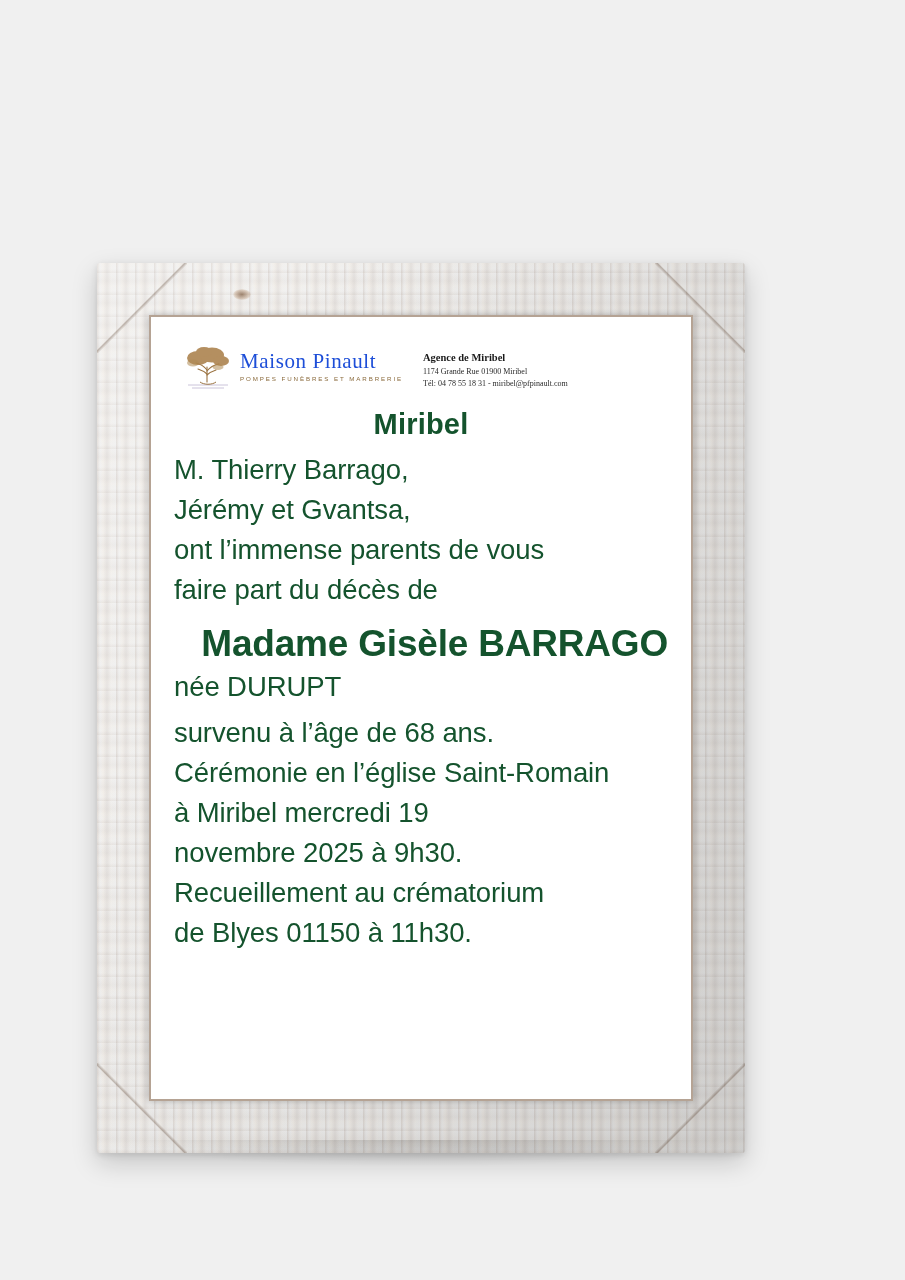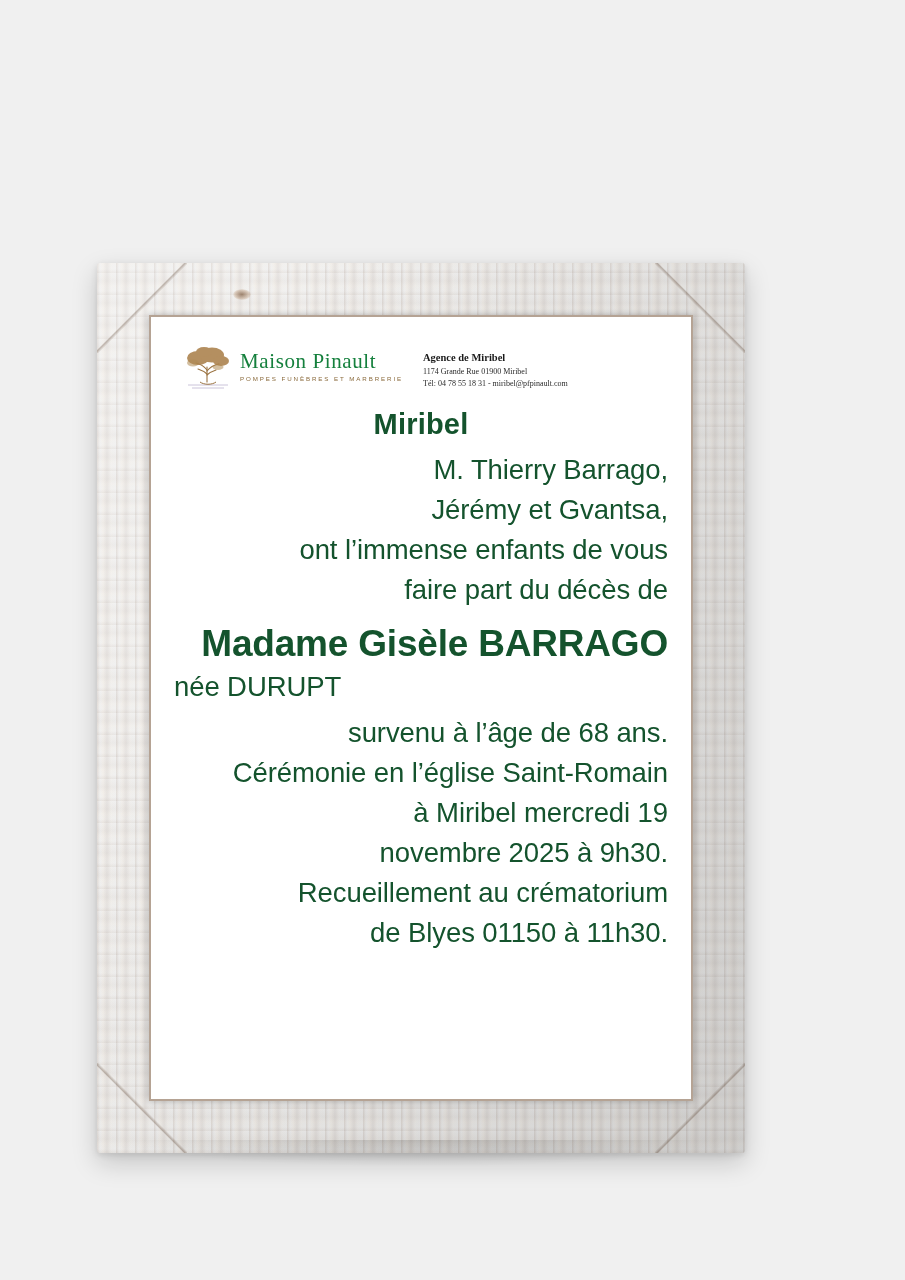--- a/index.html
+++ b/index.html
@@ -158,21 +158,21 @@
   }
   .brand-text {
     display: flex;
     flex-direction: column;
     justify-content: center;
     line-height: 1;
   }
   .brand-name {
     font-family: "Liberation Serif", serif;
     font-size: 21px;
-    color: #15803d;
+    color: #1d4ed8;
     letter-spacing: 0.6px;
     white-space: nowrap;
   }
   .brand-sub {
     font-family: "Liberation Sans", sans-serif;
     font-size: 6.2px;
     letter-spacing: 1.9px;
     color: #8a6a3c;
     margin-top: 4px;
     white-space: nowrap;
@@ -208,21 +208,20 @@
     letter-spacing: 0.2px;
   }
   .notice-lines {
     margin-top: 9px;
   }
   .notice-line {
     font-size: 27.5px;
     line-height: 1.46;
     letter-spacing: -0.1px;
     white-space: nowrap;
-    text-align: right;
   }
   .deceased-name {
     text-align: right;
     font-size: 37px;
     font-weight: bold;
     margin-top: 12px;
     letter-spacing: -0.2px;
     white-space: nowrap;
   }
   .deceased-maiden {
@@ -310,21 +309,21 @@
 
     </div>
 
     <div class="notice">
 
       <div class="notice-city">Miribel</div>
 
       <div class="notice-lines">
         <div class="notice-line">M. Thierry Barrago,</div>
         <div class="notice-line">Jérémy et Gvantsa,</div>
-        <div class="notice-line">ont l’immense enfants de vous</div>
+        <div class="notice-line">ont l’immense parents de vous</div>
         <div class="notice-line">faire part du décès de</div>
       </div>
 
       <div class="deceased-name">Madame Gisèle BARRAGO</div>
       <div class="deceased-maiden">née DURUPT</div>
 
       <div class="notice-lines second">
         <div class="notice-line">survenu à l’âge de 68 ans.</div>
         <div class="notice-line">Cérémonie en l’église Saint-Romain</div>
         <div class="notice-line">à Miribel mercredi 19</div>

